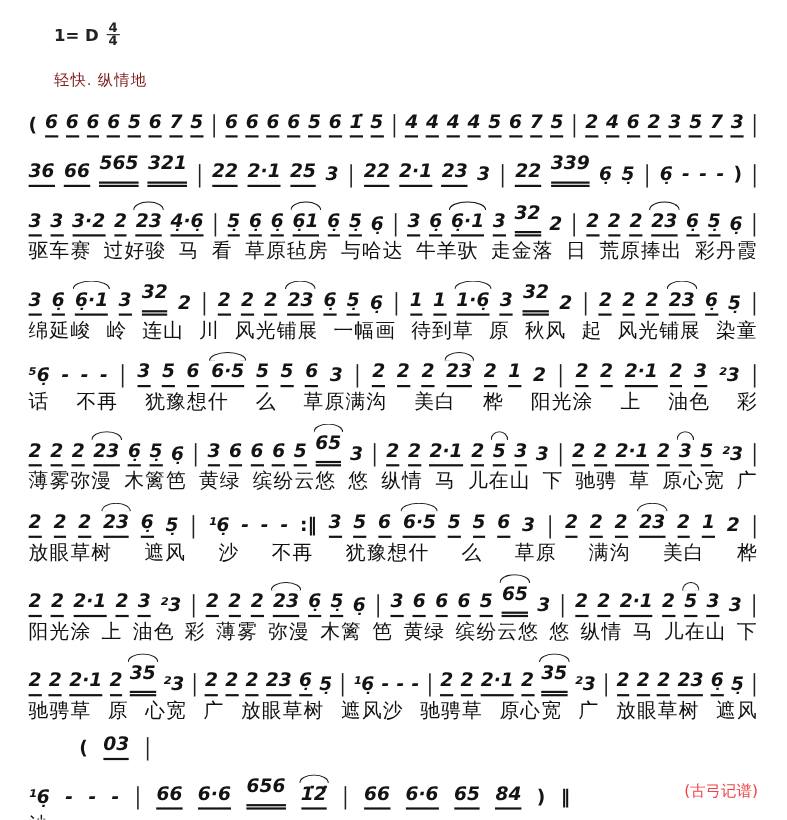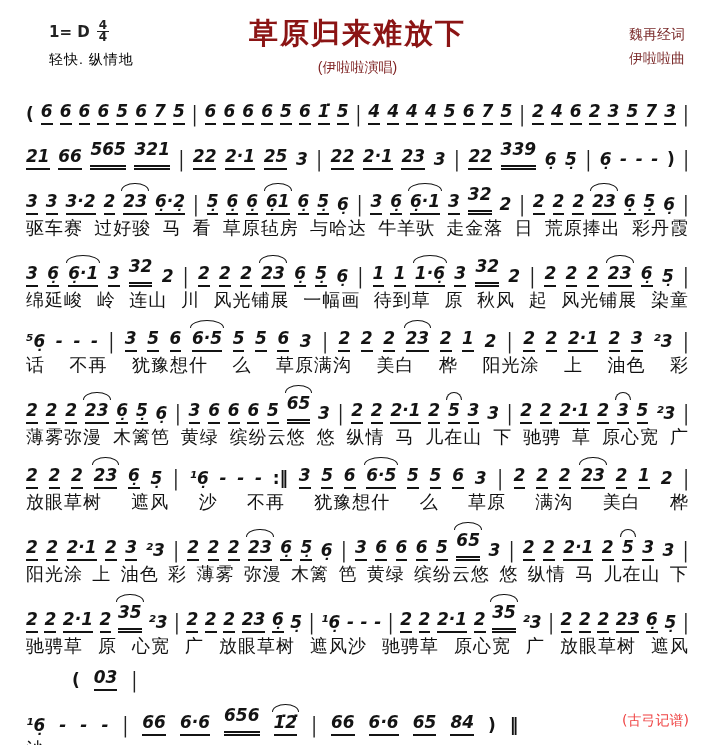--- a/index.html
+++ b/index.html
@@ -11,21 +11,21 @@
   .page{padding:14px 26px 0 26px;position:relative;}
 
   
   .header{position:relative;height:74px;}
   .hdr-left{position:absolute;left:23px;top:6px;font-size:14px;color:#222;}
   .keysig{display:flex;align-items:center;font-size:15px;font-weight:bold;font-family:"DejaVu Sans",sans-serif;}
   .timesig{display:inline-flex;flex-direction:column;align-items:center;margin-left:7px;
            font-size:12px;font-weight:bold;line-height:11px;}
   .timesig .num{padding:0 2px;}
   .timesig .den{border-top:1px solid #222;padding:0 2px;}
-  .tempo{margin-top:8px;font-size:14px;color:#000000;letter-spacing:1px;}
+  .tempo{margin-top:21px;font-size:14px;color:#7f1d1d;letter-spacing:1px;}
   .hdr-center{position:absolute;left:0;right:0;top:0;text-align:center;}
   .title{font-size:29px;font-weight:bold;color:#8b1414;letter-spacing:2px;
          font-family:"DejaVu Sans","Liberation Sans",sans-serif;}
   .subtitle{font-size:14px;color:#7c1f1f;margin-top:5px;}
   .hdr-right{position:absolute;right:4px;top:8px;text-align:right;font-size:14px;color:#7a2a2a;line-height:24px;}
 
   
   .score{margin-top:4px;}
   .system{margin-bottom:9px;}
   .system.gap{margin-bottom:5px;}
@@ -67,28 +67,20 @@
     <div class="hdr-left">
       <div class="keysig">
         <span>1= D</span>
         <span class="timesig">
           <span class="num">4</span>
           <span class="den">4</span>
         </span>
       </div>
       <div class="tempo">轻快. 纵情地</div>
     </div>
-    <div class="hdr-center">
-      <div class="title">草原归来难放下</div>
-      <div class="subtitle">(伊啦啦演唱)</div>
-    </div>
-    <div class="hdr-right">
-      <div>魏再经词</div>
-      <div>伊啦啦曲</div>
-    </div>
   </div>
 
   <div class="score">
       <div class="system gap">
         <div class="notes-line">
           <span class="tok paren">(</span>
           <span class="tok u1">6</span>
           <span class="tok u1">6</span>
           <span class="tok u1">6</span>
           <span class="tok u1">6</span>
@@ -121,21 +113,21 @@
           <span class="tok u1">2</span>
           <span class="tok u1">3</span>
           <span class="tok u1">5</span>
           <span class="tok u1">7</span>
           <span class="tok u1">3</span>
           <span class="tok bar">|</span>
         </div>
       </div>
       <div class="system gap">
         <div class="notes-line">
-          <span class="tok u1">21</span>
+          <span class="tok u1">36</span>
           <span class="tok u1">66</span>
           <span class="tok u2">565</span>
           <span class="tok u2">321</span>
           <span class="tok bar">|</span>
           <span class="tok u1">22</span>
           <span class="tok u1">2·1</span>
           <span class="tok u1">25</span>
           <span class="tok">3</span>
           <span class="tok bar">|</span>
           <span class="tok u1">22</span>
@@ -156,21 +148,21 @@
           <span class="tok bar">|</span>
         </div>
       </div>
       <div class="system">
         <div class="notes-line">
           <span class="tok u1">3</span>
           <span class="tok u1">3</span>
           <span class="tok u1">3·2</span>
           <span class="tok u1">2</span>
           <span class="tok arc u1">23</span>
-          <span class="tok u1">6̣·2̣</span>
+          <span class="tok u1">4̣·6̣</span>
           <span class="tok bar">|</span>
           <span class="tok u1">5̣</span>
           <span class="tok u1">6̣</span>
           <span class="tok u1">6̣</span>
           <span class="tok arc u1">6̣1</span>
           <span class="tok u1">6̣</span>
           <span class="tok u1">5̣</span>
           <span class="tok">6̣</span>
           <span class="tok bar">|</span>
           <span class="tok u1">3</span>

